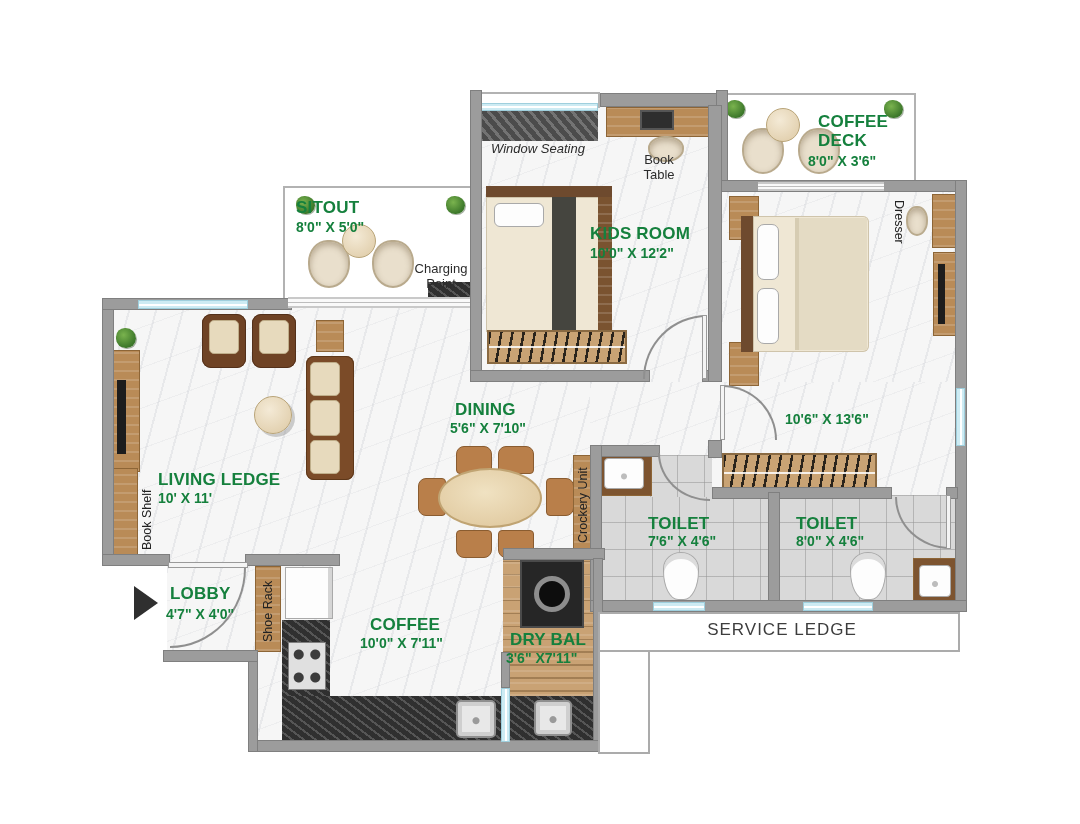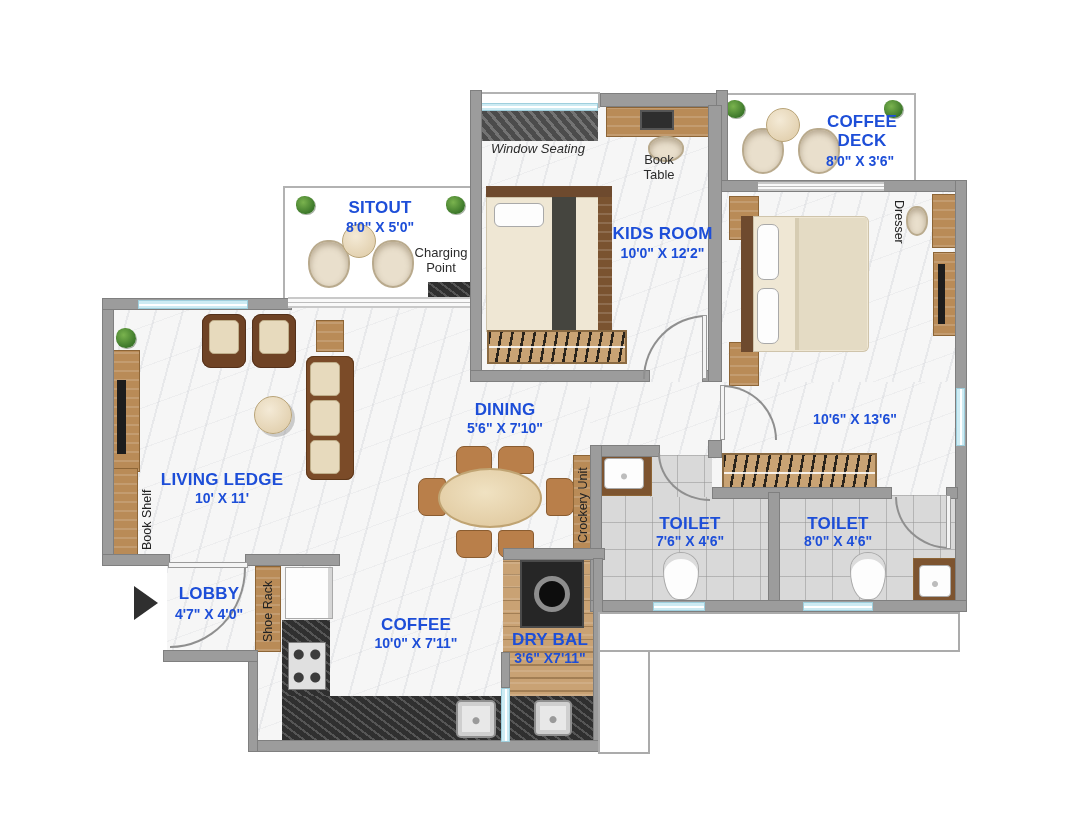--- a/index.html
+++ b/index.html
@@ -42,21 +42,21 @@
   .armchair{background:#6f4325;border-radius:9px;box-shadow:inset 0 0 0 1px #53301a;}
   .shellchair{background:#e9dfcc;border:2px solid #b9aa8d;border-radius:46% 46% 50% 50%;box-sizing:border-box;
     box-shadow:inset 0 3px 6px rgba(120,100,70,.45);}
   .roundtable{background:radial-gradient(circle at 40% 35%, #f4ead6, #ddc9a4);border:1px solid #b9a478;border-radius:50%;}
   .plant{background:radial-gradient(circle at 38% 35%, #7ab34e, #3c772a 70%);border-radius:46% 54% 50% 50%;
     box-shadow:1px 1px 0 rgba(40,60,30,.4);}
   .white-fixture{background:#fdfdfd;border:1.5px solid #a9a9a9;box-sizing:border-box;}
   .doorarc{box-sizing:border-box;border:0 solid #8f8f8f;}
   .leaf{background:#f4f4f4;border:1px solid #9a9a9a;box-sizing:border-box;}
   
-  .rlabel{color:#1d4ed8;text-align:center;line-height:1.12;}
+  .rlabel{color:#15803d;text-align:left;line-height:1.12;}
   .rname{font-weight:bold;font-size:17px;letter-spacing:.2px;}
   .rdims{font-weight:bold;font-size:14px;}
   .ann{font-size:13px;color:#2c2c2c;text-align:center;line-height:1.15;}
   .vlab{font-size:12.5px;color:#222;writing-mode:vertical-rl;transform:rotate(180deg);white-space:nowrap;text-align:center;}
   .vlab-down{font-size:12.5px;color:#222;writing-mode:vertical-rl;white-space:nowrap;text-align:center;}
   .ledgelabel{font-size:17px;color:#3d3d3d;letter-spacing:1px;text-align:center;font-weight:500;}
   .arrow-right{width:0;height:0;border-top:17px solid transparent;border-bottom:17px solid transparent;border-left:24px solid #2f2f2f;}
 </style>
 </head>
 <body>
@@ -207,21 +207,21 @@
   <div class="abs doorarc" style="left:895px;top:497px;width:55px;height:52px;border-left:2px solid #8f8f8f;border-bottom:2px solid #8f8f8f;border-radius:0 0 0 100%;"></div>
   <div class="abs leaf" style="left:946px;top:495px;width:5px;height:54px;"></div>
 
   <div class="abs arrow-right" style="left:134px;top:586px;"></div>
 
   <div class="abs rlabel rname" style="left:296px;top:198px;width:168px;">SITOUT</div>
   <div class="abs rlabel rdims" style="left:296px;top:220px;width:168px;">8'0" X 5'0"</div>
 
   <div class="abs ann" style="left:486px;top:142px;width:104px;font-style:italic;">Window Seating</div>
   <div class="abs ann" style="left:628px;top:153px;width:62px;">Book Table</div>
-  <div class="abs ann" style="left:410px;top:246px;width:62px;">Charging Point</div>
+  <div class="abs ann" style="left:410px;top:262px;width:62px;">Charging Point</div>
 
   <div class="abs rlabel rname" style="left:590px;top:224px;width:145px;">KIDS ROOM</div>
   <div class="abs rlabel rdims" style="left:590px;top:246px;width:145px;">10'0" X 12'2"</div>
 
   <div class="abs rlabel rname" style="left:818px;top:112px;width:88px;">COFFEE DECK</div>
   <div class="abs rlabel rdims" style="left:808px;top:154px;width:104px;">8'0" X 3'6"</div>
 
   <div class="abs rlabel rdims" style="left:785px;top:412px;width:140px;">10'6" X 13'6"</div>
   <div class="abs vlab-down" style="left:892px;top:196px;height:52px;">Dresser</div>
 
@@ -241,13 +241,14 @@
   <div class="abs rlabel rname" style="left:170px;top:584px;width:78px;">LOBBY</div>
   <div class="abs rlabel rdims" style="left:166px;top:607px;width:86px;">4'7" X 4'0"</div>
   <div class="abs vlab" style="left:261px;top:578px;height:66px;">Shoe Rack</div>
 
   <div class="abs rlabel rname" style="left:370px;top:615px;width:92px;">COFFEE</div>
   <div class="abs rlabel rdims" style="left:360px;top:636px;width:112px;">10'0" X 7'11"</div>
 
   <div class="abs rlabel rname" style="left:510px;top:630px;width:80px;">DRY BAL</div>
   <div class="abs rlabel rdims" style="left:506px;top:651px;width:88px;">3'6" X7'11"</div>
 
+  <div class="abs ledgelabel" style="left:662px;top:620px;width:240px;">SERVICE LEDGE</div>
 </div>
 
 </body></html>

